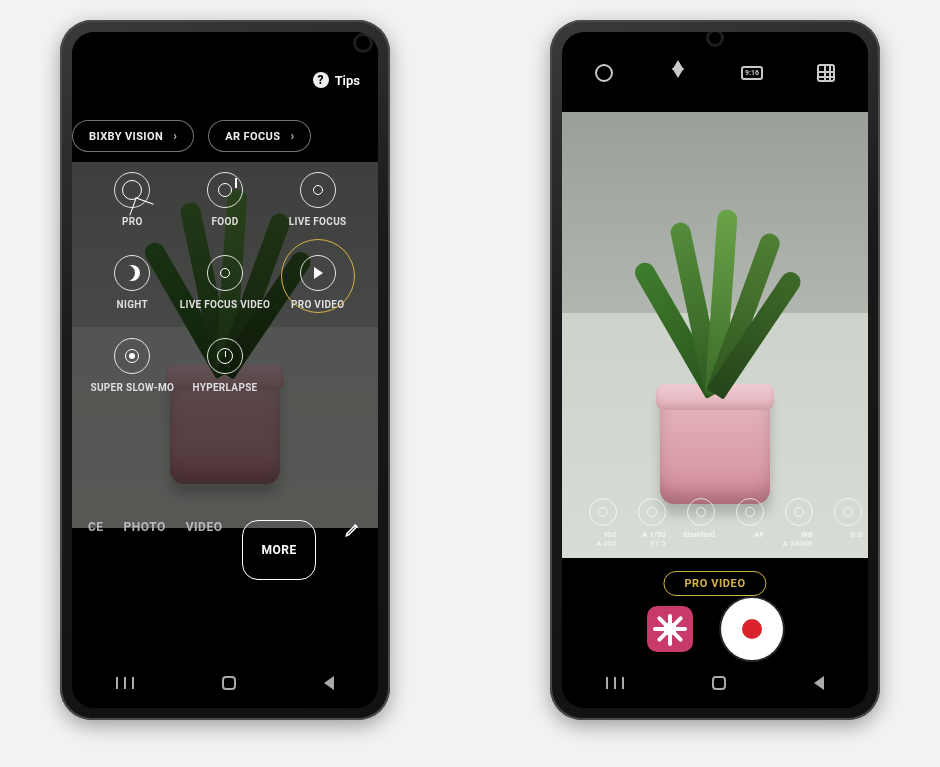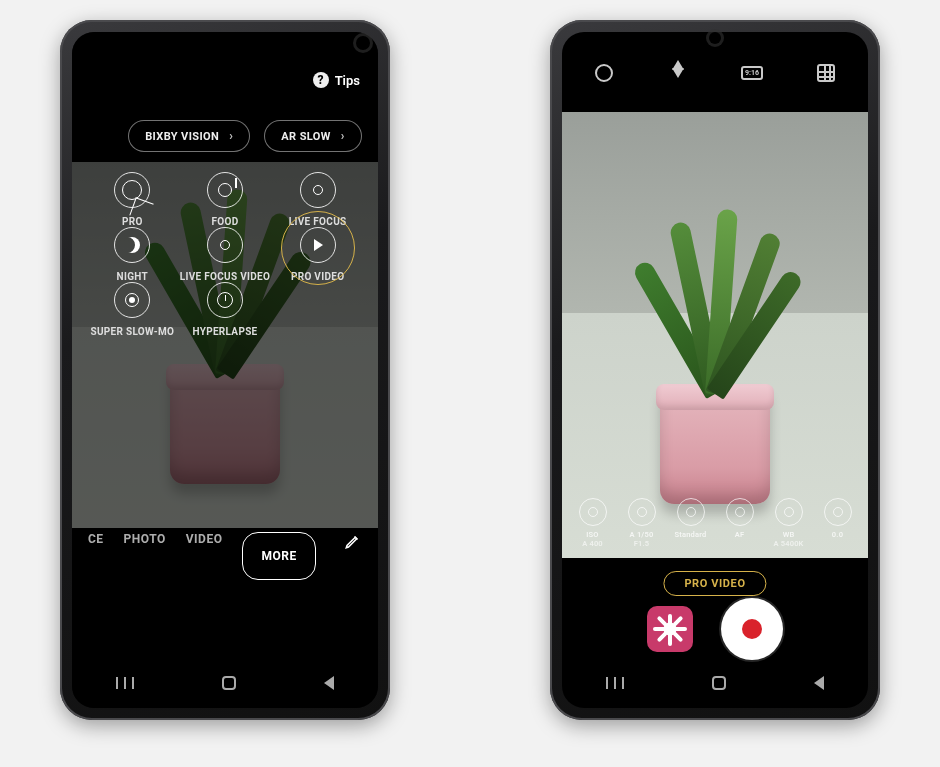--- a/index.html
+++ b/index.html
@@ -112,37 +112,38 @@
     display:flex; align-items:center; gap:6px;
     z-index:20;
   }
   .q-icon{
     width:16px;height:16px;border-radius:50%;
     background:#eee;color:#000;font-size:12px;font-weight:800;
     display:flex;align-items:center;justify-content:center;
   }
   .p1 .chips {
     position:absolute; top:88px; left:0; right:8px;
-    display:flex; justify-content:center; gap:14px; z-index:20;padding-left:48px;
+    display:flex; justify-content:flex-start; gap:14px; z-index:20;
   }
   .chip {
     padding:8px 16px;
     border:1px solid rgba(255,255,255,.45);
     border-radius:18px;
     color:#eee; font-size:11px; font-weight:700; letter-spacing:.4px;
     display:flex; align-items:center; gap:10px;
     background:rgba(0,0,0,.25);
   }
   .chev { font-size:12px; opacity:.8; }
 
   .p1 .mode-grid {
     position:absolute;
     top:140px; left:14px; right:14px;
     display:grid;
     grid-template-columns: repeat(3,1fr);
+    row-gap:28px;
     z-index:20;
   }
   .mode {
     display:flex; flex-direction:column; align-items:center;
     color:#ddd; font-size:10px; font-weight:700; letter-spacing:.3px;
     text-align:center;
   }
   .mode .icon {
     width:36px;height:36px;
     border:1.5px solid rgba(255,255,255,.85);
@@ -180,21 +181,21 @@
 
   .p1 .tab-row {
     position:absolute; bottom:128px; left:0; right:0;
     display:flex; align-items:flex-start; gap:20px;
     padding:0 16px;
     color:#ccc; font-size:12px; font-weight:700; letter-spacing:.5px;
     z-index:20;
   }
   .tab-row .tab { opacity:.85; }
   .tab-row .more-pill{
-    padding:16px 18px;
+    padding:22px 18px;
     border:1.5px solid #fff;
     border-radius:16px;
     color:#fff;
   }
   .tab-row .pencil{
     margin-left:auto;
     width:18px;height:18px;color:#fff;
   }
 
   .navbar {
@@ -227,21 +228,21 @@
   .i-grid::before{top:5px;left:0;right:0;height:2px;box-shadow:0 5px 0 #c9c9c9;}
   .i-grid::after{left:5px;top:0;bottom:0;width:2px;box-shadow:5px 0 0 #c9c9c9;}
 
   .p2 .pro-controls{
     position:absolute; left:6px; right:6px; bottom:160px;
     display:flex; justify-content:space-between;
     z-index:20;
   }
   .pc {
     flex:1;
-    display:flex;flex-direction:column;align-items:center;
+    display:flex;flex-direction:column;align-items:flex-end;
     color:rgba(255,255,255,.75);
     font-size:7.5px; font-weight:600; letter-spacing:.2px;
   }
   .pc .dial{
     width:28px;height:28px;border:1.5px solid rgba(255,255,255,.7);border-radius:50%;
     margin-bottom:4px;position:relative;
   }
   .pc .dial::after{content:"";position:absolute;inset:8px;border:1.5px solid rgba(255,255,255,.7);border-radius:50%;}
   .pc .l1{line-height:1.2;}
   .pc .l2{opacity:.8;}
@@ -315,21 +316,21 @@
         <span class="q-icon">?</span>
         <span>Tips</span>
       </div>
 
       <div class="chips">
         <div class="chip">
           <span>BIXBY VISION</span>
           <span class="chev">›</span>
         </div>
         <div class="chip">
-          <span>AR SLOW</span>
+          <span>AR FOCUS</span>
           <span class="chev">›</span>
         </div>
       </div>
 
       <div class="mode-grid">
         <div class="mode">
           <span class="icon">
               <span class="g-aperture"></span>
             </span>
           <span>PRO</span>

